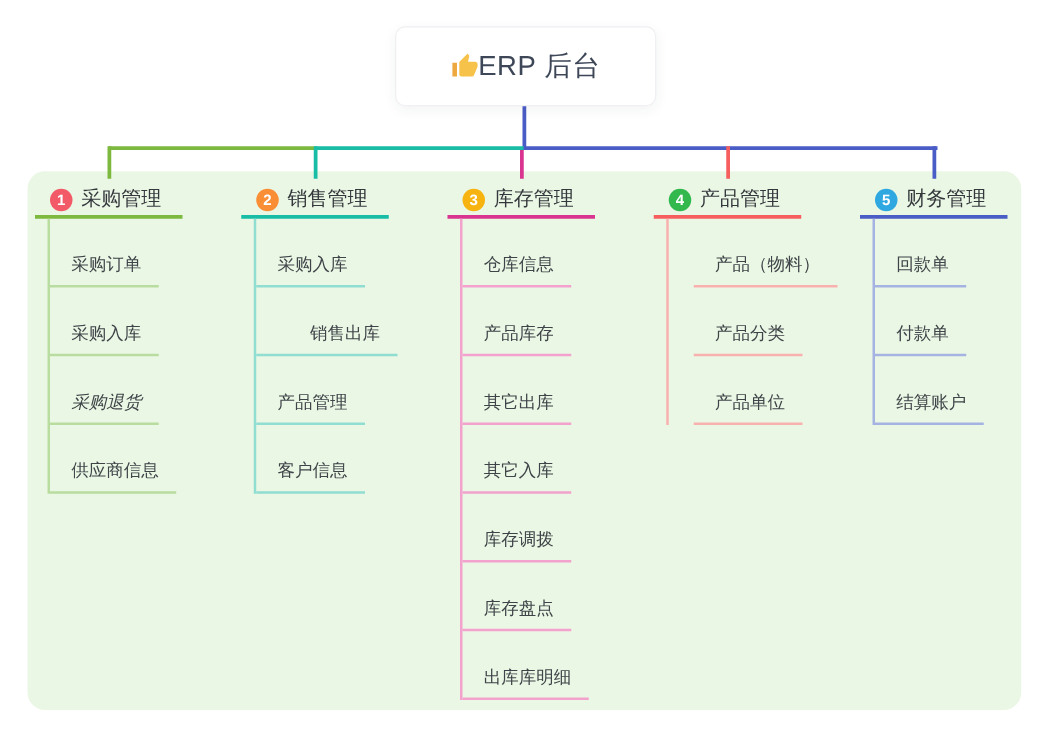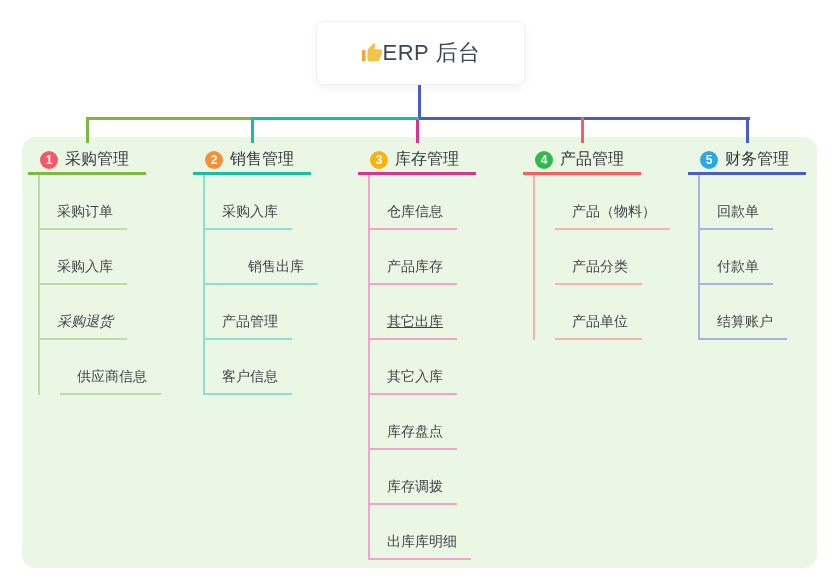--- a/index.html
+++ b/index.html
@@ -90,21 +90,21 @@
       <div class="child">
         <span class="child-label" style="border-bottom-color: rgb(185, 221, 160);">采购订单</span>
         </div>
       <div class="child">
         <span class="child-label" style="border-bottom-color: rgb(185, 221, 160);">采购入库</span>
         </div>
       <div class="child">
         <span class="child-label" style="border-bottom-color: rgb(185, 221, 160); font-style: italic;">采购退货</span>
         </div>
       <div class="child">
-        <span class="child-label" style="border-bottom-color: rgb(185, 221, 160); margin-left: 20px;">供应商信息</span>
+        <span class="child-label" style="border-bottom-color: rgb(185, 221, 160);">供应商信息</span>
         </div>
     </div>
   </div>
 
   <div class="branch" style="left:193px;">
     <div class="branch-header" style="border-bottom-color: rgb(25, 189, 166);">
       <span class="badge" style="background-color: rgb(249, 142, 53);">2</span>
       <span class="branch-title">销售管理</span>
     </div>
     <div class="children" style="border-left-color: rgb(144, 221, 209);">
@@ -129,30 +129,30 @@
       <span class="branch-title">库存管理</span>
     </div>
     <div class="children" style="border-left-color: rgb(242, 162, 205);">
       <div class="child">
         <span class="child-label" style="border-bottom-color: rgb(242, 162, 205);">仓库信息</span>
         </div>
       <div class="child">
         <span class="child-label" style="border-bottom-color: rgb(242, 162, 205);">产品库存</span>
         </div>
       <div class="child">
-        <span class="child-label" style="border-bottom-color: rgb(242, 162, 205); text-decoration: underline;">其它出库</span>
+        <span class="child-label" style="border-bottom-color: rgb(242, 162, 205);">其它出库</span>
         </div>
       <div class="child">
         <span class="child-label" style="border-bottom-color: rgb(242, 162, 205);">其它入库</span>
         </div>
       <div class="child">
-        <span class="child-label" style="border-bottom-color: rgb(242, 162, 205);">库存盘点</span>
+        <span class="child-label" style="border-bottom-color: rgb(242, 162, 205);">库存调拨</span>
         </div>
       <div class="child">
-        <span class="child-label" style="border-bottom-color: rgb(242, 162, 205);">库存调拨</span>
+        <span class="child-label" style="border-bottom-color: rgb(242, 162, 205);">库存盘点</span>
         </div>
       <div class="child">
         <span class="child-label" style="border-bottom-color: rgb(242, 162, 205);">出库库明细</span>
         </div>
     </div>
   </div>
 
   <div class="branch" style="left:523px;">
     <div class="branch-header" style="border-bottom-color: rgb(247, 95, 95);">
       <span class="badge" style="background-color: rgb(50, 184, 77);">4</span>

